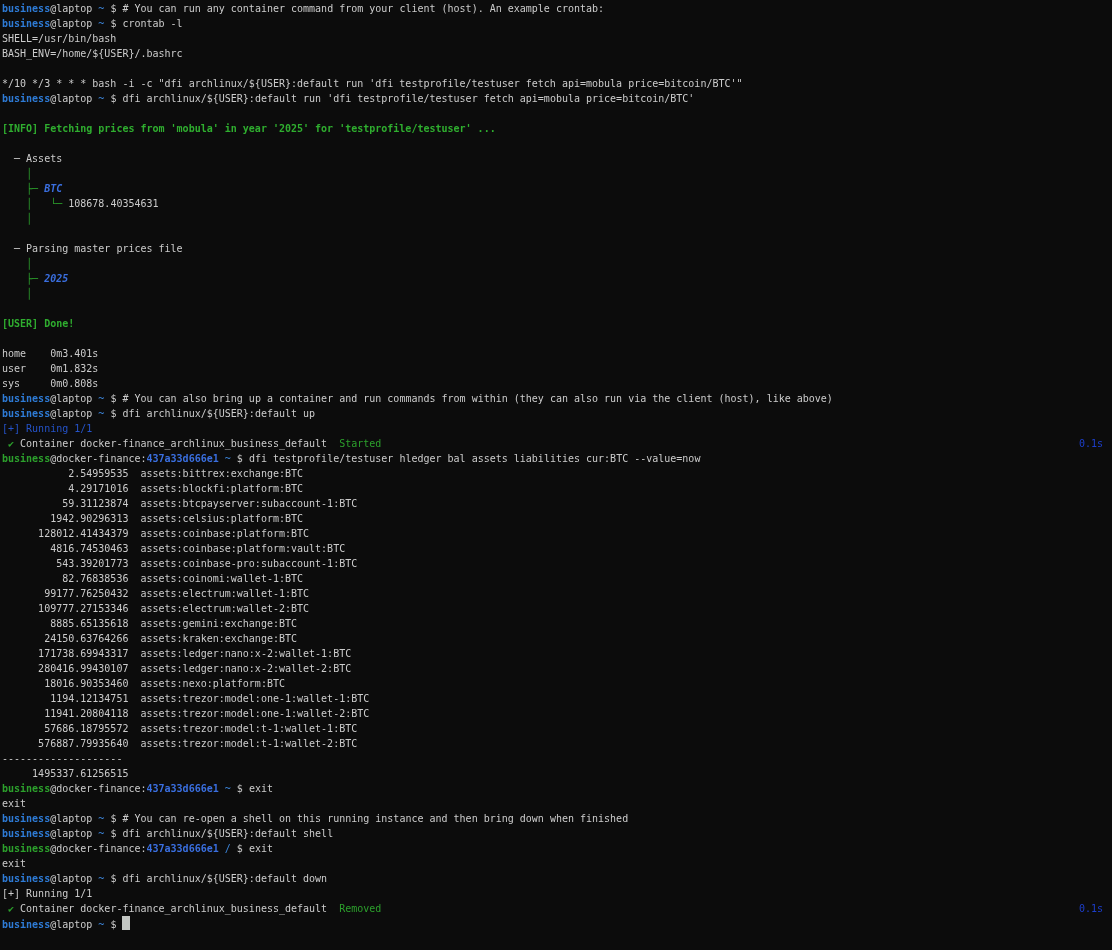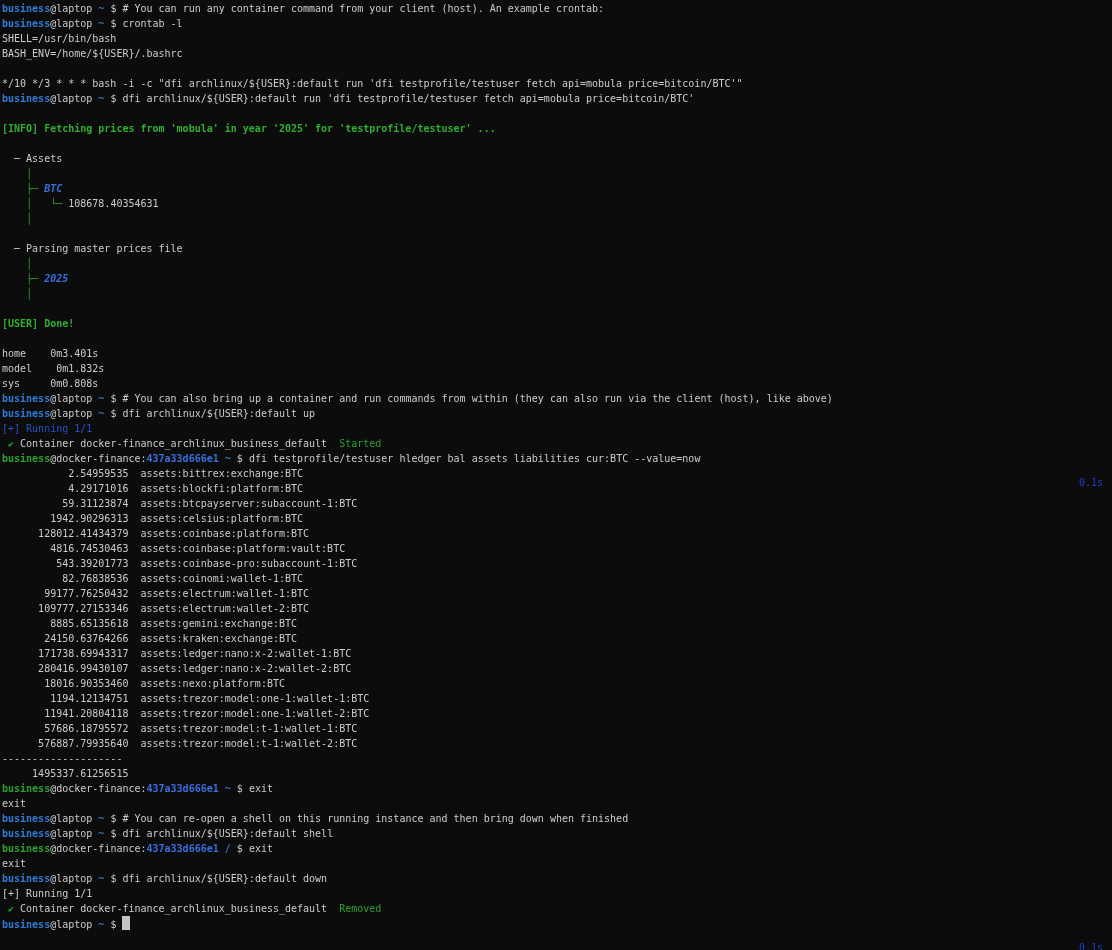--- a/index.html
+++ b/index.html
@@ -28,21 +28,21 @@
   }
   .fg { color: var(--fg); }
   .g  { color: var(--green); }
   .gb { color: var(--green_bold); font-weight: bold; }
   .ug { color: var(--green_user); font-weight: bold; }
   .ub { color: var(--blue_user); font-weight: bold; }
   .pb { color: var(--blue_path); }
   .hb { color: var(--blue_accent); font-weight: bold; }
   .bb { color: var(--blue_accent); font-weight: bold; font-style: italic; }
   .rb { color: var(--blue_docker); }
-  .db { color: var(--blue_timing); margin-top: 39px; }
+  .db { color: var(--blue_timing); }
   .rt { position: absolute; right: 7px; top: 0; }
   .cur {
     display: inline-block;
     width: 8px;
     height: 14px;
     background: var(--cursor);
     vertical-align: text-bottom;
   }
 </style>
 </head>
@@ -66,21 +66,21 @@
     <div class="ln"><span class="g">    │</span></div>
     <div class="ln"></div>
     <div class="ln"><span class="fg">  ─ Parsing master prices file</span></div>
     <div class="ln"><span class="g">    │</span></div>
     <div class="ln"><span class="g">    ├─ </span><span class="bb">2025</span></div>
     <div class="ln"><span class="g">    │</span></div>
     <div class="ln"></div>
     <div class="ln"><span class="gb">[USER] Done!</span></div>
     <div class="ln"></div>
     <div class="ln"><span class="fg">home    0m3.401s</span></div>
-    <div class="ln"><span class="fg">model    0m1.832s</span></div>
+    <div class="ln"><span class="fg">user    0m1.832s</span></div>
     <div class="ln"><span class="fg">sys     0m0.808s</span></div>
     <div class="ln"><span class="ub">business</span><span class="fg">@laptop </span><span class="pb">~</span><span class="fg"> $ </span><span class="fg"># You can also bring up a container and run commands from within (they can also run via the client (host), like above)</span></div>
     <div class="ln"><span class="ub">business</span><span class="fg">@laptop </span><span class="pb">~</span><span class="fg"> $ </span><span class="fg">dfi archlinux/${USER}:default up</span></div>
     <div class="ln"><span class="rb">[+] Running 1/1</span></div>
     <div class="ln"><span class="fg"> </span><span class="g">✔</span><span class="fg"> Container docker-finance_archlinux_business_default  </span><span class="g">Started</span><span class="db rt">0.1s</span></div>
     <div class="ln"><span class="ug">business</span><span class="fg">@docker-finance:</span><span class="hb">437a33d666e1</span><span class="fg"> </span><span class="pb">~</span><span class="fg"> $ </span><span class="fg">dfi testprofile/testuser hledger bal assets liabilities cur:BTC --value=now</span></div>
     <div class="ln"><span class="fg">           2.54959535  assets:bittrex:exchange:BTC</span></div>
     <div class="ln"><span class="fg">           4.29171016  assets:blockfi:platform:BTC</span></div>
     <div class="ln"><span class="fg">          59.31123874  assets:btcpayserver:subaccount-1:BTC</span></div>
     <div class="ln"><span class="fg">        1942.90296313  assets:celsius:platform:BTC</span></div>

